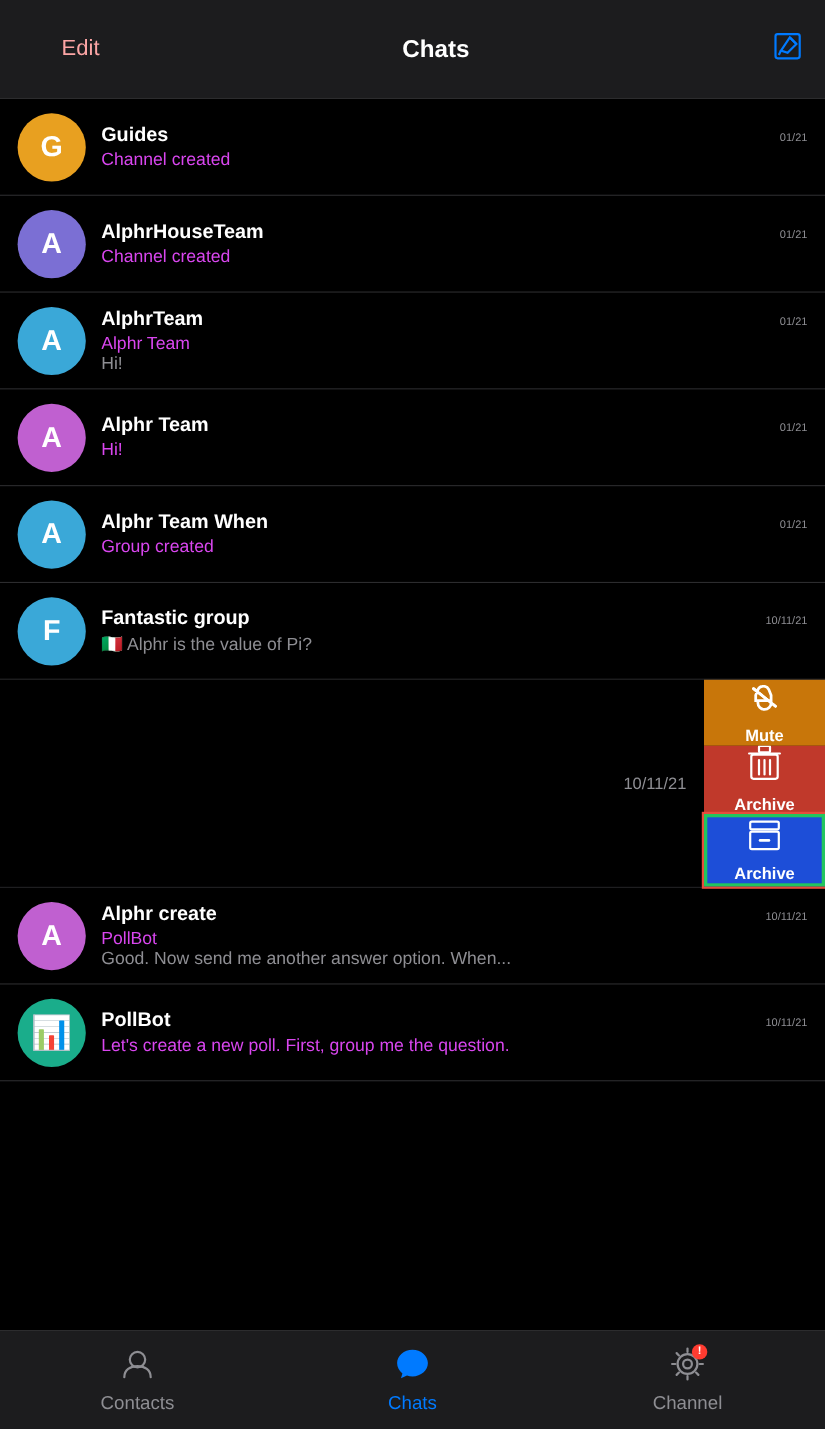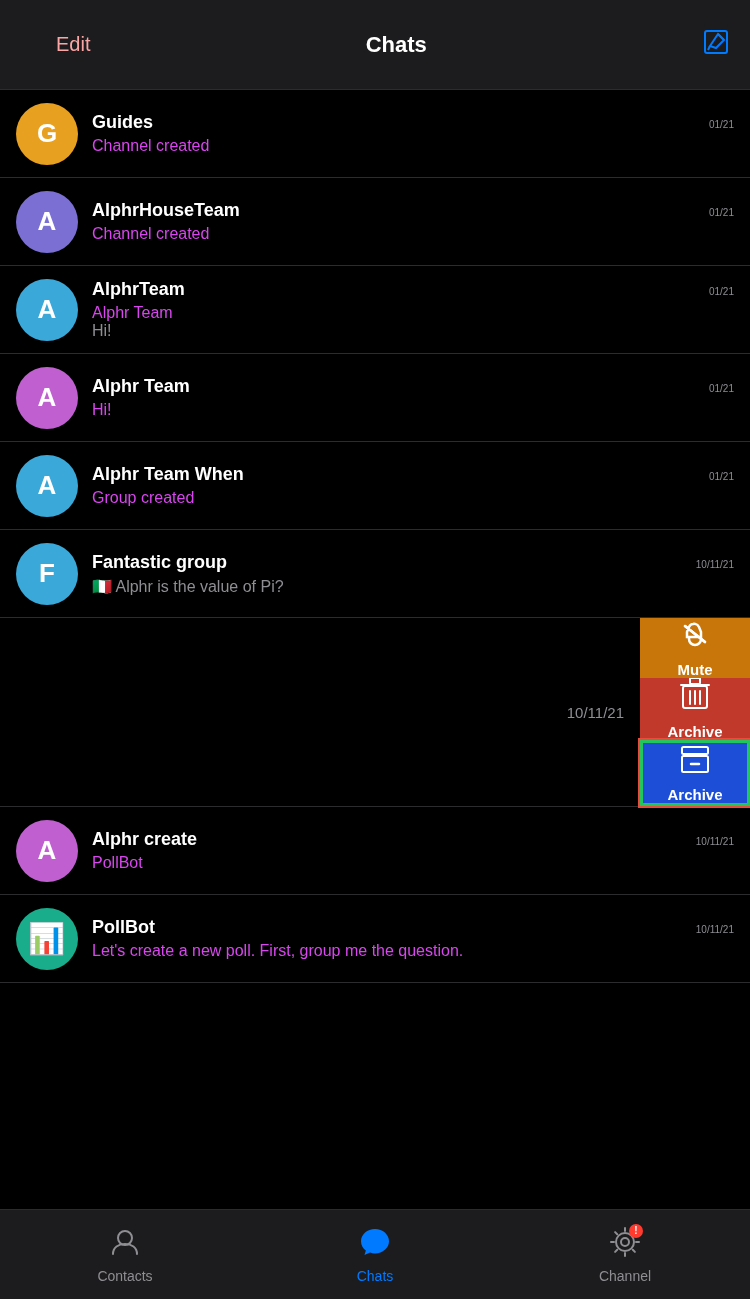--- a/index.html
+++ b/index.html
@@ -187,21 +187,21 @@
     .tab-item.active {
       color: #007aff;
     }
 
     .tab-icon {
       font-size: 28px;
       margin-bottom: 3px;
     }
 
     .tab-label {
-      font-size: 14px;
+      font-size: 17px;
     }
 
     
     .settings-badge {
       position: relative;
       display: inline-block;
     }
 
     .badge-dot {
       position: absolute;
@@ -364,20 +364,21 @@
   <div class="chat-item">
     <div class="avatar" style="background:#c060d0;">
       <span>A</span>
     </div>
     <div class="chat-content">
       <div class="chat-top">
         <span class="chat-name">Alphr create</span>
         <span class="chat-date">10/11/21</span>
       </div>
       <div class="chat-preview">PollBot</div>
+      <div class="chat-preview-line2">Good. Now send me another answer option. When...</div>
     </div>
   </div>
 
   <div class="chat-item">
     <div class="avatar" style="background:#1aad8b; font-size:30px;">
       <span>📊</span>
     </div>
     <div class="chat-content">
       <div class="chat-top">
         <span class="chat-name">PollBot</span>

